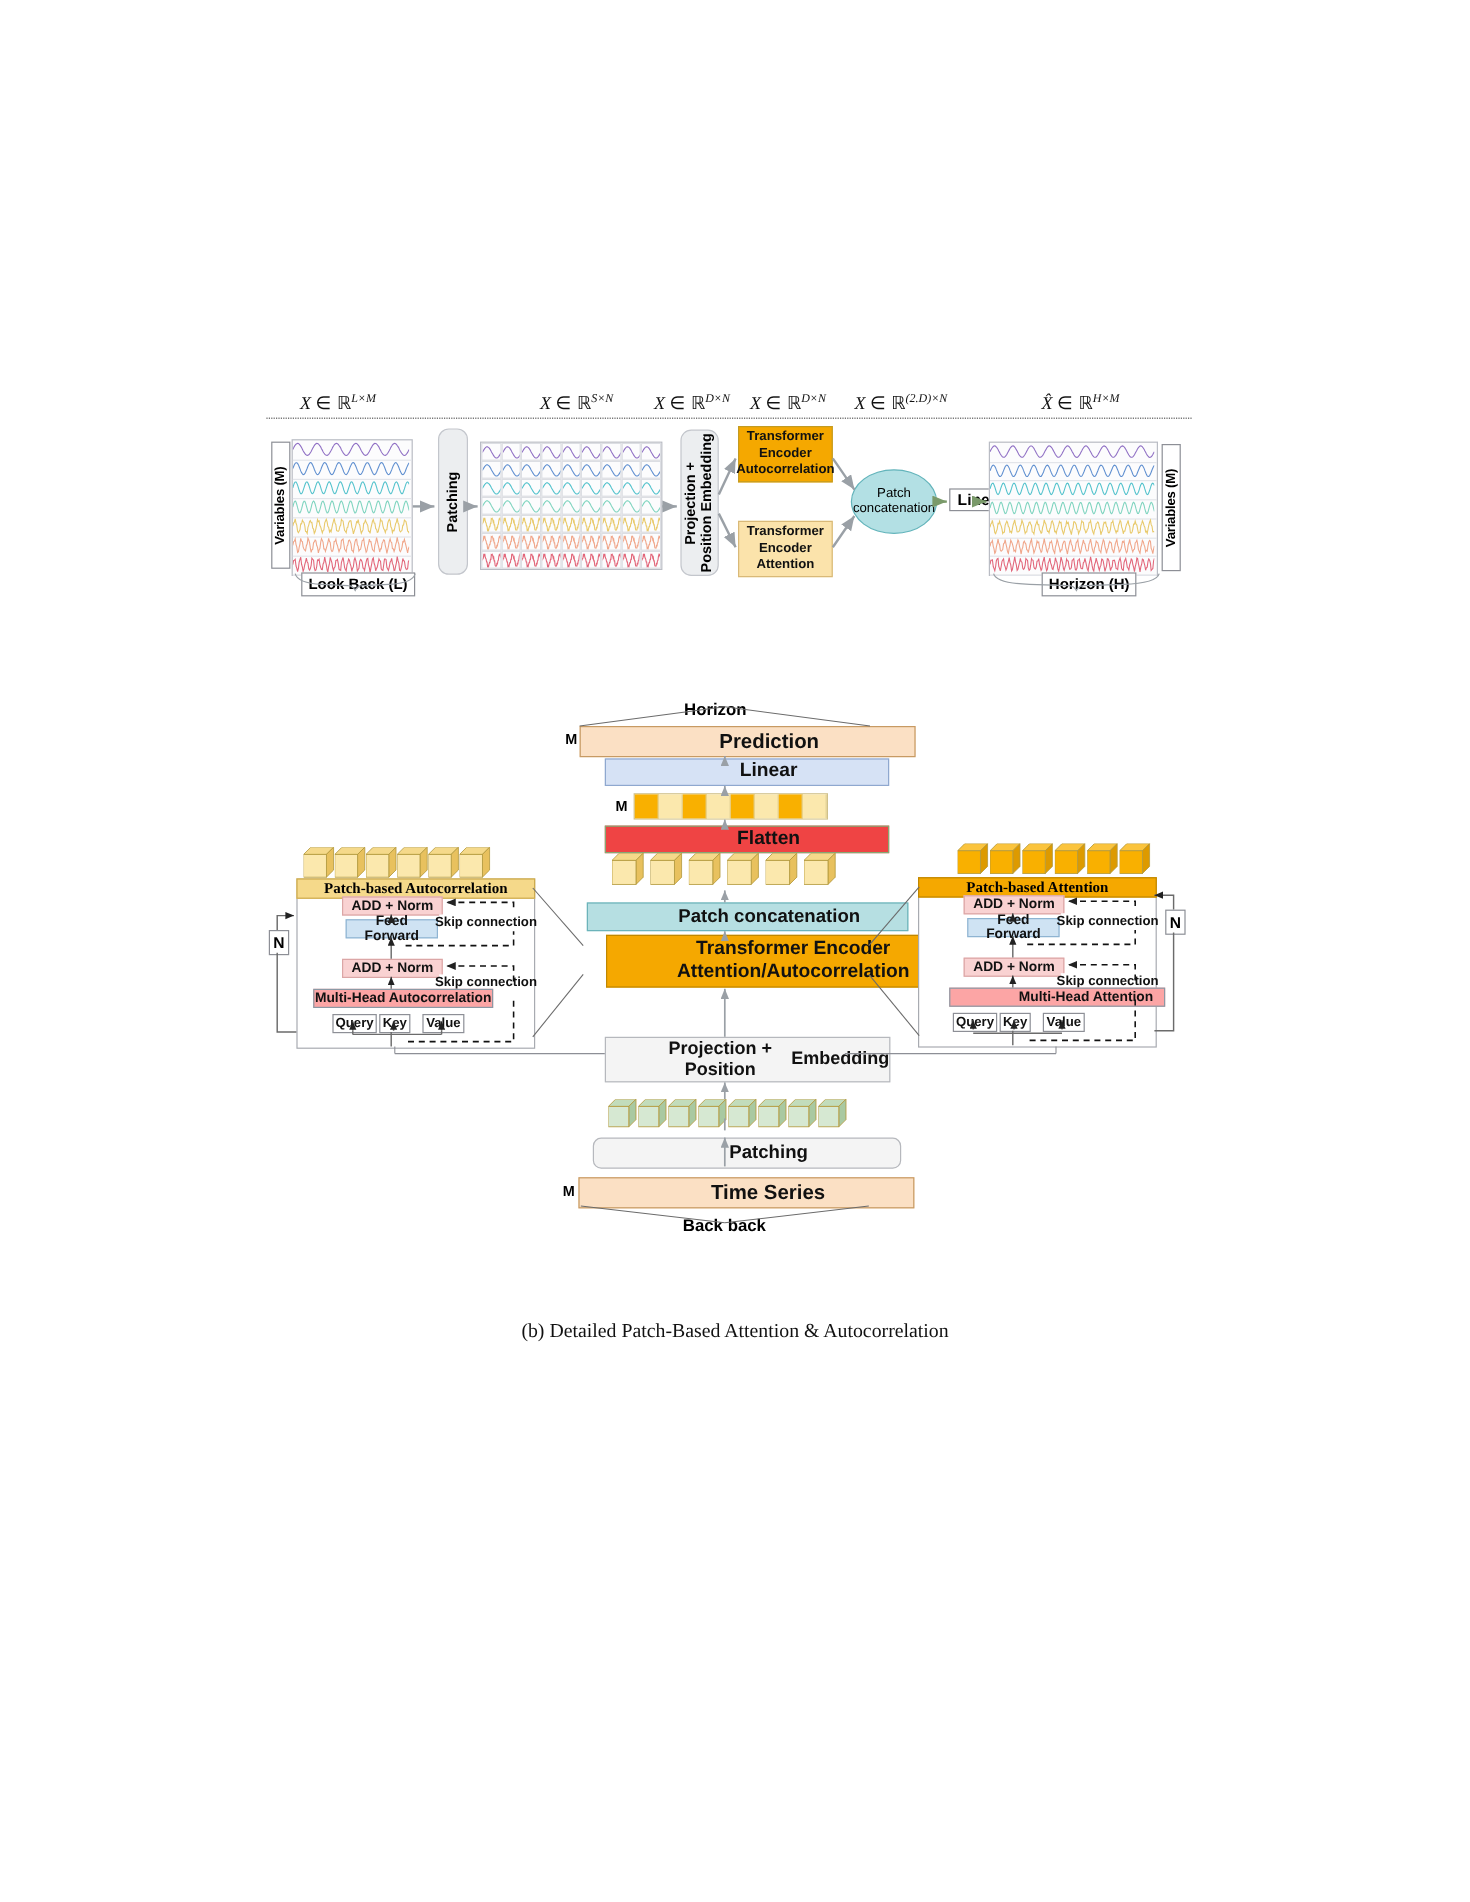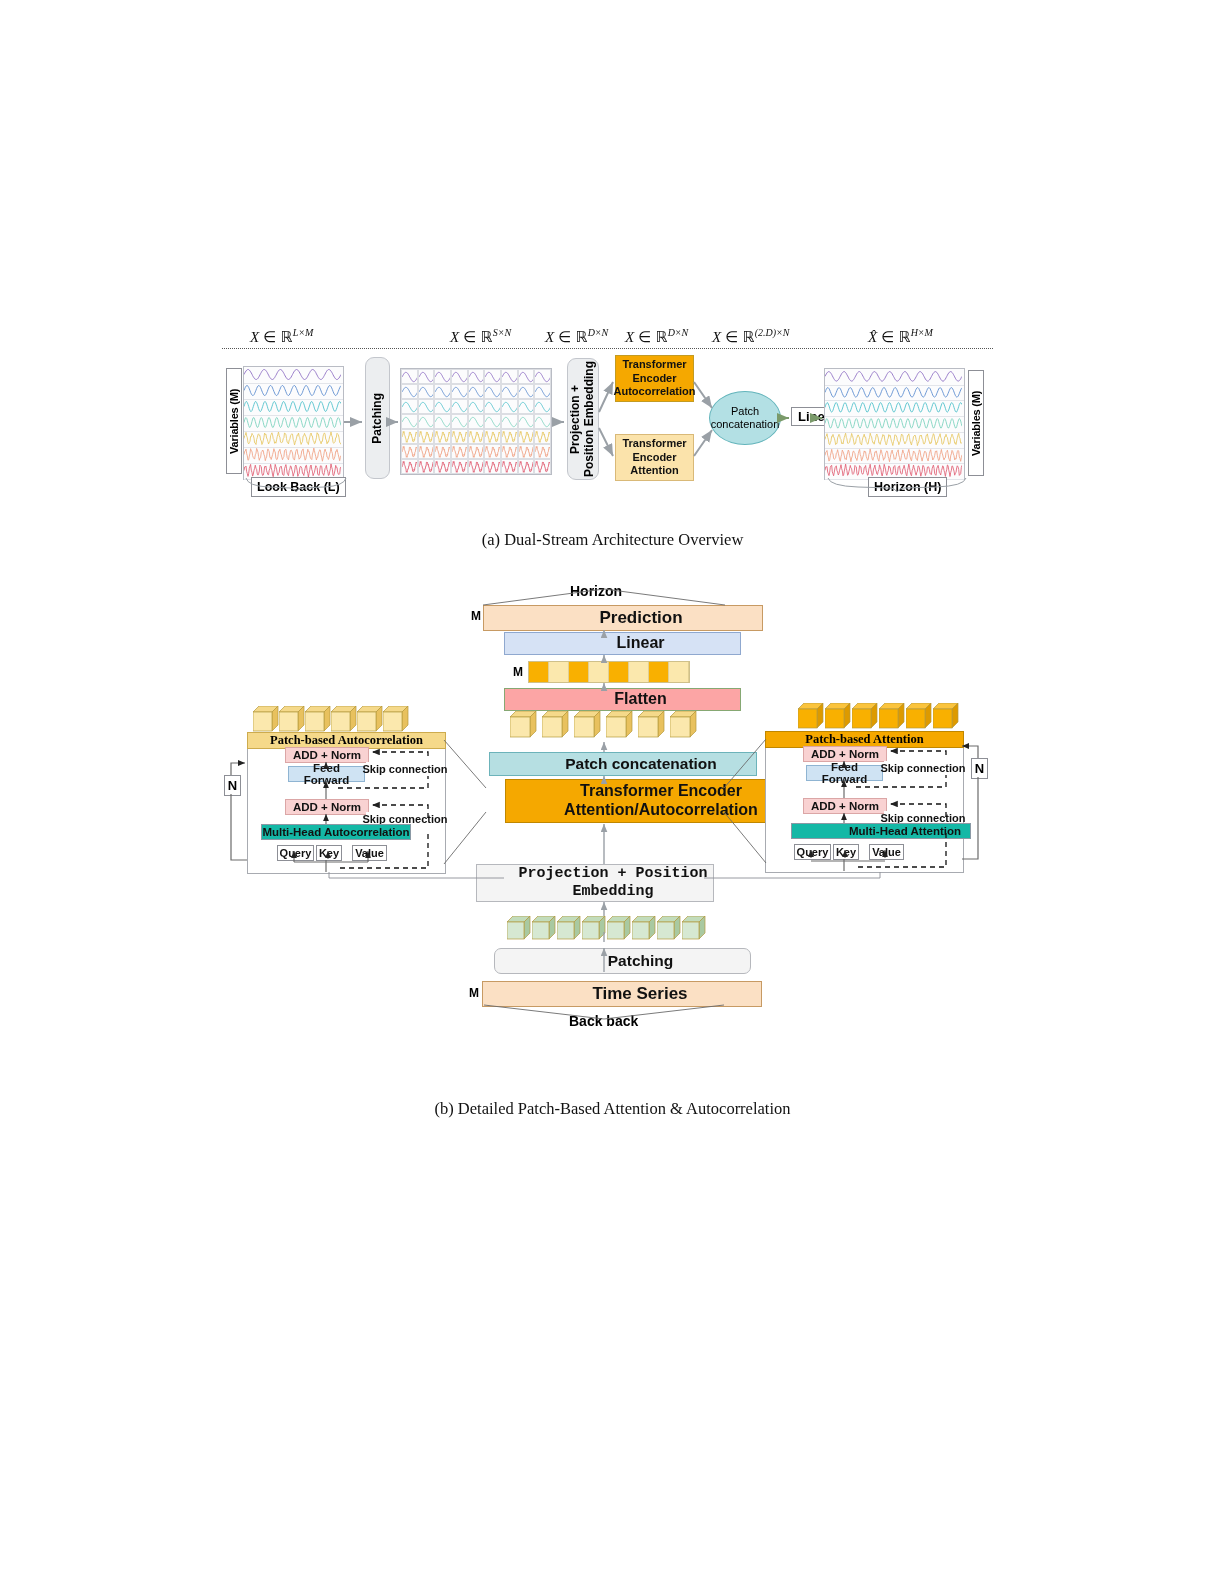--- a/index.html
+++ b/index.html
@@ -49,21 +49,21 @@
            text-align:center;font-size:11px;line-height:1.2;font-weight:normal;}
   .linbox{position:absolute;background:#fff;border:1px solid #8d8f96;
           font-weight:bold;font-size:13px;padding:1px 6px;white-space:nowrap;}
 
   
   .bar{position:absolute;border:1px solid #9aa0a6;
        display:flex;align-items:center;justify-content:center;
        font-weight:bold;color:#111;text-align:center;line-height:1.18;padding-left:36px;}
   .bar.pred{background:#fbe0c4;border-color:#c79a63;font-size:17px;}
   .bar.linear{background:#d6e2f5;border-color:#8fa8cf;font-size:16px;}
-  .bar.flatten{background:#fca5a5;border-color:#86a873;font-size:16px;}
+  .bar.flatten{background:#ef4444;border-color:#86a873;font-size:16px;}
   .bar.patchcat{background:#b6dfe2;border-color:#6cb3ba;font-size:15.5px;}
   .bar.encoder{background:#f5a800;border-color:#c08700;font-size:16px;margin-left:19px;}
   .bar.proj{background:#f4f4f4;border-color:#b6b8bd;font-size:15px;}
   .bar.patching{background:#f4f4f4;border-color:#b6b8bd;font-size:15.5px;
                 border-radius:7px;}
   .bar.tseries{background:#fbe0c4;border-color:#c79a63;font-size:17px;}
 
   .mmark{position:absolute;font-weight:bold;font-size:12px;}
 
   
@@ -77,21 +77,21 @@
   .panel{position:absolute;background:#fff;border:1px solid #a8abb1;}
   .panelhdr{position:absolute;border:1px solid #c08700;background:#f5a800;
             display:flex;align-items:center;justify-content:center;
             font-family:"Liberation Serif",serif;font-weight:bold;font-size:12.5px;}
   .panelhdr.lite{background:#f5d98a;border-color:#cdab4e;}
   .mbox{position:absolute;border:1px solid #9aa0a6;
         display:flex;align-items:center;justify-content:center;
         font-weight:bold;font-size:11.5px;text-align:center;color:#111;}
   .mbox.addnorm{background:#f9d2d2;border-color:#dba6a6;}
   .mbox.ff{background:#cfe3f3;border-color:#8fb4d2;}
-  .mbox.mha{background:#14b8a6;border-color:#8b99a5;}
+  .mbox.mha{background:#fca5a5;border-color:#8b99a5;}
   .mbox.qkv{background:#fff;border-color:#8d8f96;font-size:11px;font-weight:bold;}
   .mbox.skip{background:#fff;border:none;font-size:11px;font-weight:bold;
              white-space:nowrap;}
   .nbox{position:absolute;border:1px solid #8d8f96;background:#fff;
         display:flex;align-items:center;justify-content:center;
         font-weight:bold;font-size:13px;}
 
   svg.ov{position:absolute;left:0;top:0;width:1225px;height:1585px;
          pointer-events:none;overflow:visible;}
 </style>
@@ -555,21 +555,20 @@
         <div class="tsrow" style="top: 94.2857px; height: 15.7143px;">
           <svg width="137" height="14.714285714285714" style="display: block;">
             <path d="M0.0,7.4L0.7,3.9L1.3,3.9L2.0,3.5L2.7,9.1L3.3,10.6L4.0,12.6L4.7,9.1L5.3,4.3L6.0,2.8L6.7,2.4L7.3,8.9L8.0,10.9L8.6,12.8L9.3,9.1L10.0,4.8L10.6,3.7L11.3,2.8L12.0,7.8L12.6,9.0L13.3,12.0L14.0,10.4L14.6,7.2L15.3,4.8L16.0,1.7L16.6,5.5L17.3,7.8L18.0,12.8L18.6,11.9L19.3,8.2L20.0,4.5L20.6,1.1L21.3,5.3L21.9,7.6L22.6,12.3L23.3,11.3L23.9,8.6L24.6,5.9L25.3,2.4L25.9,4.9L26.6,5.5L27.3,10.5L27.9,11.4L28.6,10.7L29.3,7.9L29.9,2.5L30.6,3.3L31.3,3.9L31.9,10.3L32.6,12.2L33.3,11.5L33.9,8.0L34.6,2.6L35.2,3.6L35.9,3.9L36.6,9.5L37.2,10.9L37.9,11.2L38.6,9.3L39.2,4.7L39.9,4.4L40.6,2.5L41.2,7.2L41.9,9.7L42.6,12.3L43.2,11.3L43.9,5.8L44.6,3.7L45.2,1.3L45.9,6.6L46.6,9.8L47.2,12.6L47.9,11.2L48.5,6.1L49.2,4.6L49.9,2.1L50.5,6.1L51.2,8.0L51.9,11.1L52.5,11.6L53.2,8.3L53.9,6.5L54.5,1.8L55.2,4.2L55.9,6.1L56.5,11.1L57.2,13.0L57.9,9.7L58.5,6.7L59.2,1.3L59.9,3.8L60.5,6.0L61.2,10.8L61.8,12.3L62.5,9.6L63.2,7.7L63.8,2.9L64.5,4.3L65.2,4.5L65.8,8.7L66.5,11.4L67.2,11.1L67.8,10.0L68.5,3.9L69.2,3.3L69.8,2.6L70.5,7.8L71.2,11.8L71.8,12.0L72.5,10.4L73.2,4.0L73.8,3.5L74.5,2.8L75.2,7.5L75.8,10.5L76.5,11.0L77.1,10.9L77.8,6.0L78.5,5.1L79.1,2.3L79.8,5.3L80.5,8.6L81.1,11.3L81.8,12.8L82.5,7.6L83.1,5.1L83.8,1.1L84.5,4.4L85.1,8.4L85.8,11.6L86.5,12.8L87.1,7.7L87.8,5.8L88.5,2.1L89.1,4.6L89.8,7.0L90.4,9.8L91.1,12.2L91.8,9.3L92.4,8.2L93.1,2.9L93.8,3.2L94.4,4.8L95.1,8.9L95.8,13.2L96.4,10.9L97.1,8.8L97.8,2.5L98.4,2.7L99.1,4.5L99.8,8.8L100.4,12.5L101.1,10.4L101.8,9.4L102.4,4.1L103.1,4.0L103.7,3.8L104.4,6.6L105.1,10.8L105.7,10.9L106.4,11.6L107.1,5.8L107.7,3.8L108.4,2.1L109.1,5.3L109.7,10.7L110.4,11.8L111.1,12.3L111.7,5.9L112.4,3.9L113.1,2.4L113.7,5.3L114.4,9.7L115.1,10.5L115.7,12.0L116.4,7.5L117.0,6.0L117.7,2.8L118.4,3.7L119.0,7.3L119.7,9.8L120.4,13.4L121.0,9.4L121.7,6.8L122.4,2.0L123.0,2.5L123.7,6.8L124.4,10.0L125.0,13.5L125.7,9.4L126.4,7.2L127.0,2.9L127.7,3.3L128.4,6.0L129.0,8.1L129.7,12.2L130.3,10.1L131.0,9.6L131.7,4.6L132.3,2.8L133.0,3.9L133.7,6.5L134.3,12.4L135.0,11.6L135.7,10.7L136.3,4.5L137.0,2.3" fill="none" stroke="#e2667a" stroke-width="0.9"></path>
           </svg>
         </div>
       </div>
     <div class="vlabel" style="left:968px;top:370px;height:100px;">Variables (M)</div>
     <div class="hlabel" style="left:868px;top:477px;">Horizon (H)</div>
   </div>
 
-  <div class="caption" style="top:530px;">(a) Dual-Stream Architecture Overview</div>
 
   <div class="abs" style="left:0;top:0;width:1225px;height:1040px;">
 
     <div class="mmark" style="left:471px;top:609px;">M</div>
     <div class="bar pred" style="left:483px;top:605px;width:242px;height:24px;">Prediction</div>
 
     <div class="bar linear" style="left:504px;top:632px;width:199px;height:21px;">Linear</div>
 
     <div class="mmark" style="left:513px;top:665px;">M</div>
     <div class="strip" id="strip" style="left:528px;top:661px;width:160px;height:20px;">
@@ -618,21 +617,21 @@
           </svg></div>
       </div>
 
     <div class="bar patchcat" style="left:489px;top:752px;width:230px;height:22px;">Patch concatenation</div>
 
     <div class="bar encoder" style="left:486px;top:779px;width:238px;height:42px;flex-direction:column;">
       <span>Transformer Encoder</span>
       <span>Attention/Autocorrelation</span>
     </div>
 
-    <div class="bar proj" style="left:476px;top:864px;width:200px;height:36px;flex-direction:column;font-family:Liberation Mono, monospace;">
+    <div class="bar proj" style="left:504px;top:864px;width:200px;height:36px;flex-direction:row;">
       <span>Projection + Position</span>
       <span>Embedding</span>
     </div>
 
     <div class="abs" id="cubesGreen" style="left:507px;top:916px;width:200px;height:26px;">
         <div class="cube" style="left: 0px; top: 0px; width: 24px; height: 24px;"><svg width="24" height="24">
             <path d="M0,6 L6,0 L23,0 L17,6 Z" fill="#c2dcbb" stroke="#b49a3e" stroke-width="0.7"></path>
             <path d="M17,6 L23,0 L23,17 L17,23 Z" fill="#a9c9a1" stroke="#b49a3e" stroke-width="0.7"></path>
             <rect x="0" y="6" width="17" height="17" fill="#d6e8d2" stroke="#b49a3e" stroke-width="0.7"></rect>
           </svg></div>

